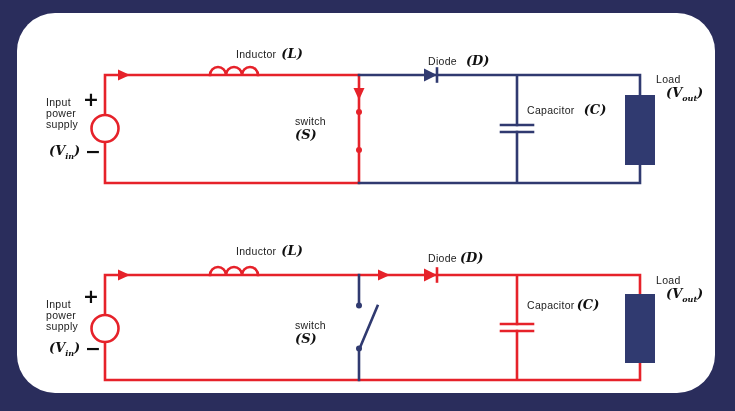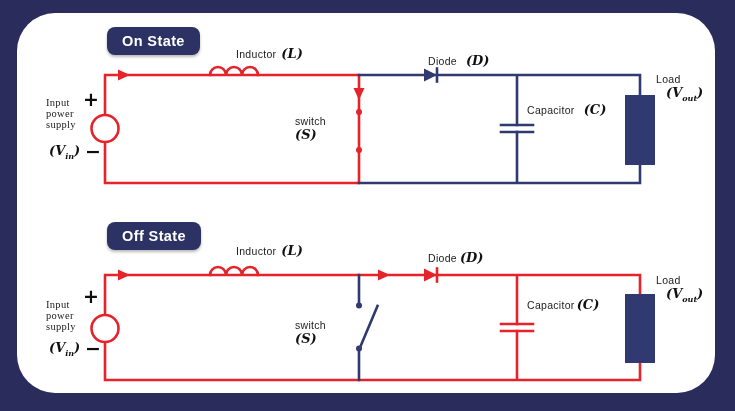--- a/index.html
+++ b/index.html
@@ -31,21 +31,21 @@
     font-size:13px;color:#101010;white-space:nowrap;
   }
   .sym sub{font-size:8px;letter-spacing:0;}
   .row{position:absolute;display:flex;align-items:baseline;}
   .abs{position:absolute;}
   .stack-r{}
   .plusminus{
     position:absolute;color:#0d0d0d;font-weight:900;font-size:19px;line-height:1;
     font-family:"DejaVu Sans",sans-serif;
   }
-  .src-lines{line-height:11px;font-family:Liberation Serif, serif;}
+  .src-lines{line-height:11px;}
   .vout-line{margin-left:10px;}
 </style>
 </head>
 <body>
 
 <div class="stage">
   <div class="panel"></div>
 
   <svg class="circuit" width="735" height="411" viewBox="0 0 735 411">
 
@@ -73,21 +73,20 @@
       <polygon class="f-red" points="378,269.5 378,280.5 390,275"></polygon>
       <polygon class="f-red" points="424,268.5 424,281.5 437,275"></polygon>
       <path class="wire red" d="M437,268.5 V281.5"></path>
       <path class="wire navy" d="M359,275 V303 M359,349 V380 M377.5,306 L360,347.5"></path>
       <circle class="f-navy" cx="359" cy="305.5" r="3"></circle>
       <circle class="f-navy" cx="359" cy="348.5" r="3"></circle>
       <rect class="f-navy" x="625" y="294" width="30" height="69"></rect>
     </g>
   </svg>
 
-  <div class="badge" style="left:107px;top:27px;">On State</div>
 
   <div class="row" style="left:236px;top:46px;gap:5px;">
     <span class="lbl">Inductor</span>
     <span class="sym">(L)</span>
   </div>
 
   <div class="row" style="left:428px;top:53px;gap:9px;">
     <span class="lbl">Diode</span>
     <span class="sym">(D)</span>
   </div>
@@ -109,21 +108,20 @@
 
   <div class="abs lbl src-lines" style="left:46px;top:97px;">
     <div>Input</div>
     <div>power</div>
     <div>supply</div>
   </div>
   <div class="plusminus" style="left:83px;top:90px;">+</div>
   <div class="abs sym" style="left:49px;top:143px;"><span>(V</span><sub>in</sub><span>)</span></div>
   <div class="plusminus" style="left:85px;top:142px;">−</div>
 
-  <div class="badge" style="left:107px;top:222px;">Off State</div>
 
   <div class="row" style="left:236px;top:243px;gap:5px;">
     <span class="lbl">Inductor</span>
     <span class="sym">(L)</span>
   </div>
 
   <div class="row" style="left:428px;top:250px;gap:3px;">
     <span class="lbl">Diode</span>
     <span class="sym">(D)</span>
   </div>

